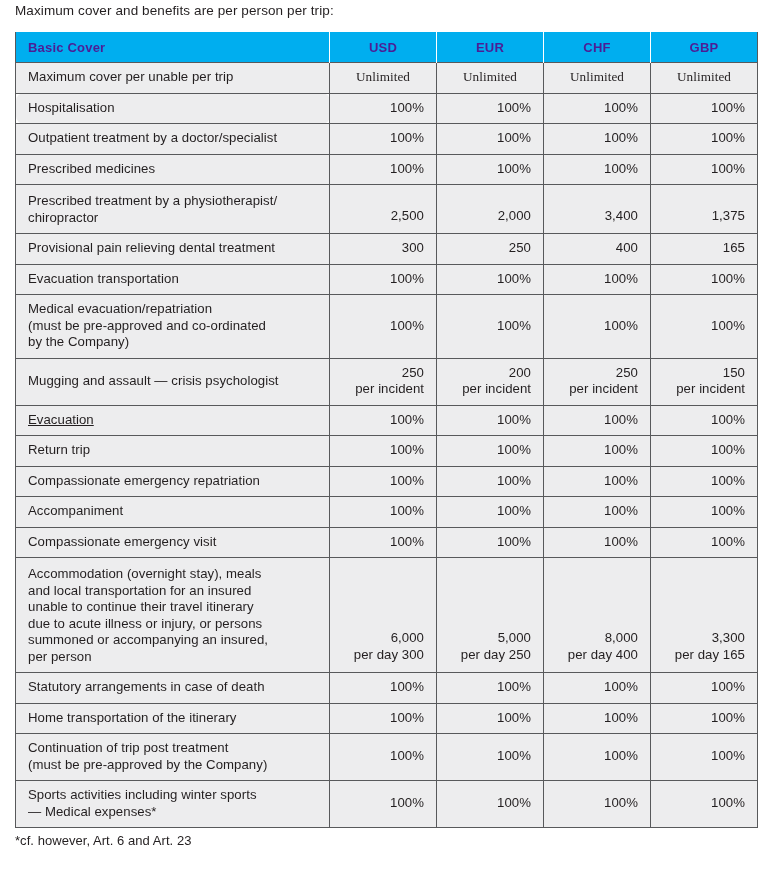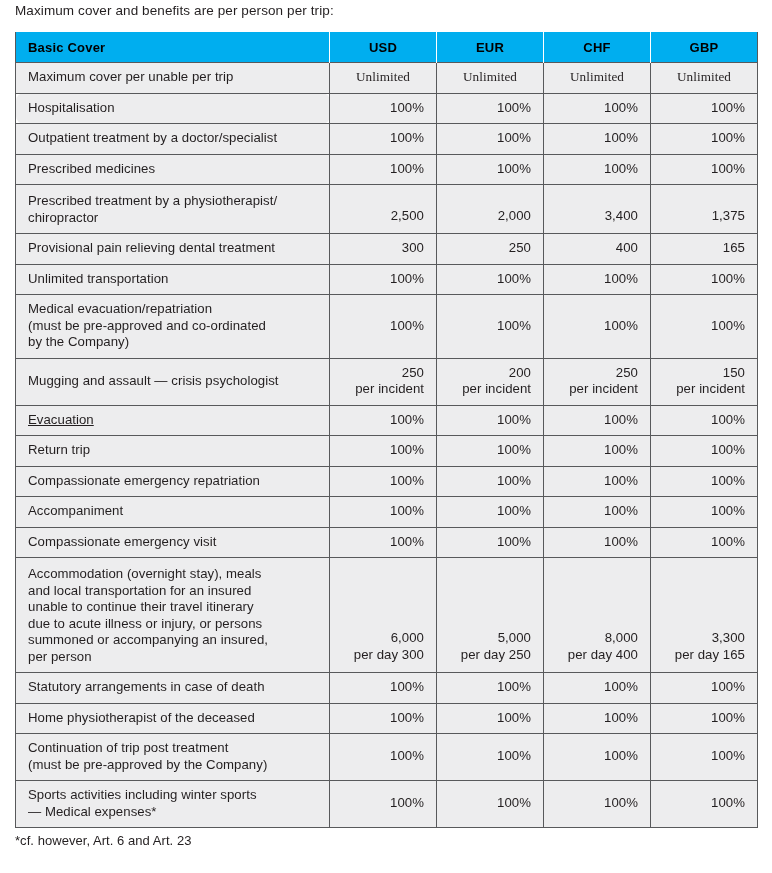--- a/index.html
+++ b/index.html
@@ -37,21 +37,21 @@
     table-layout: fixed;
     border-left: 1px solid #58595b;
     border-right: 1px solid #58595b;
     border-bottom: 1px solid #58595b;
   }
   table.cover-table col.c-label { width: 314px; }
   table.cover-table col.c-cur   { width: 107px; }
 
   thead th {
     background: #00aeef;
-    color: #000000;
+    color: #4c1d95;
     font-size: 13px;
     font-weight: bold;
     height: 30px;
     padding: 0 12px;
     border: none;
     letter-spacing: 0.2px;
     vertical-align: middle;
   }
   thead th.h-label {
     text-align: left;
@@ -161,21 +161,21 @@
           <td class="val">1,375</td>
         </tr>
         <tr>
           <td class="label" style="white-space: pre-line;">Provisional pain relieving dental treatment</td>
           <td class="val">300</td>
           <td class="val">250</td>
           <td class="val">400</td>
           <td class="val">165</td>
         </tr>
         <tr>
-          <td class="label" style="white-space: pre-line;">Unlimited transportation</td>
+          <td class="label" style="white-space: pre-line;">Evacuation transportation</td>
           <td class="val">100%</td>
           <td class="val">100%</td>
           <td class="val">100%</td>
           <td class="val">100%</td>
         </tr>
         <tr>
           <td class="label" style="white-space: pre-line;">Medical evacuation/repatriation
 (must be pre-approved and co-ordinated
 by the Company)</td>
           <td class="val">100%</td>
@@ -246,21 +246,21 @@
 per day 165</td>
         </tr>
         <tr>
           <td class="label" style="white-space: pre-line; margin-top: 48px;">Statutory arrangements in case of death</td>
           <td class="val">100%</td>
           <td class="val">100%</td>
           <td class="val">100%</td>
           <td class="val">100%</td>
         </tr>
         <tr>
-          <td class="label" style="white-space: pre-line;">Home physiotherapist of the deceased</td>
+          <td class="label" style="white-space: pre-line;">Home transportation of the itinerary</td>
           <td class="val">100%</td>
           <td class="val">100%</td>
           <td class="val">100%</td>
           <td class="val">100%</td>
         </tr>
         <tr>
           <td class="label" style="white-space: pre-line; margin-left: 8px;">Continuation of trip post treatment
 (must be pre-approved by the Company)</td>
           <td class="val">100%</td>
           <td class="val">100%</td>

